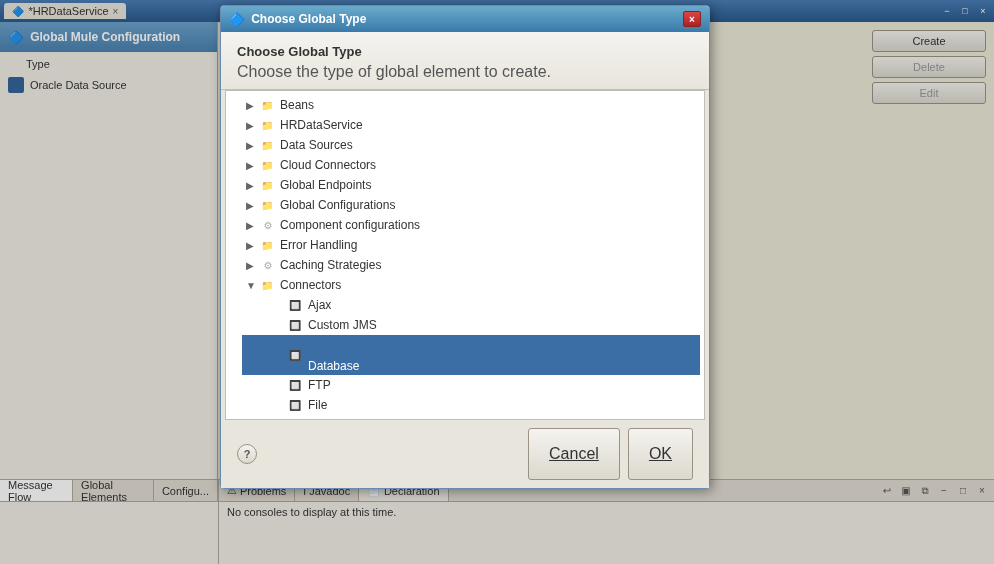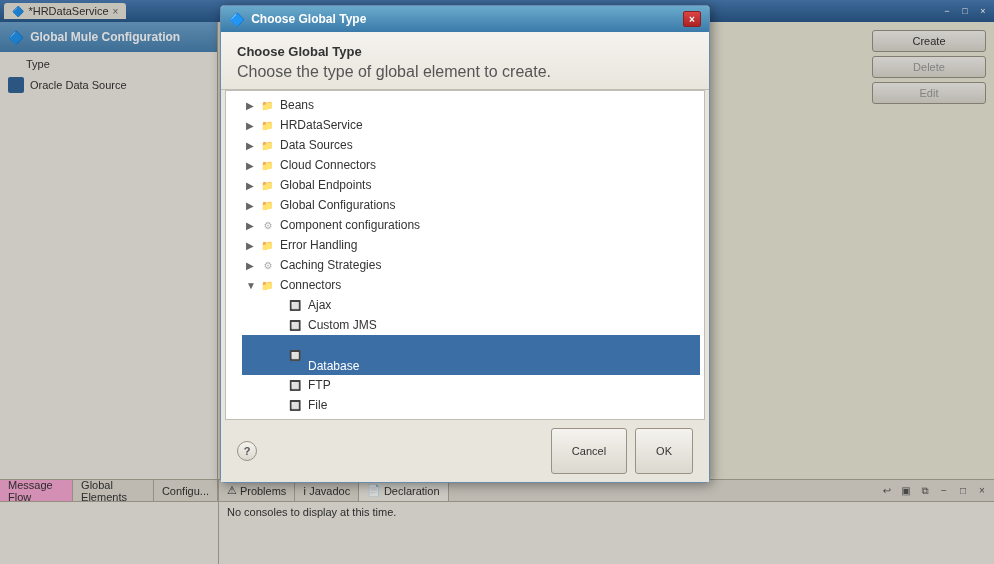--- a/index.html
+++ b/index.html
@@ -151,21 +151,21 @@
       font-size: 11px;
       color: #333;
       cursor: pointer;
       border-right: 1px solid #b0a898;
       display: flex;
       align-items: center;
       gap: 3px;
     }
 
     .bottom-tab.active {
-      background: #f9a8d4;
+      background: #ffffff;
     }
 
     .bottom-content {
       padding: 4px 8px;
       font-size: 11px;
       color: #333;
     }
 
     
     .right-panel {
@@ -450,26 +450,27 @@
       font-size: 11px;
       font-weight: bold;
       color: #555;
       cursor: pointer;
     }
 
     .footer-spacer { flex: 1; }
 
     .footer-btn {
       padding: 16px 20px;
-      font-size: 11px;
+      font-size: 16px;
       background: linear-gradient(to bottom, #f5f3ef, #dbd8ce);
       border: 1px solid #9a9285;
       border-radius: 3px;
       cursor: pointer;
       color: #333;
+      text-decoration: underline;
     }
   </style>
 </head>
 <body>
 
 <div class="main-window">
 
   <div class="title-bar">
     <div class="title-bar-tabs">
       <div class="title-tab">

